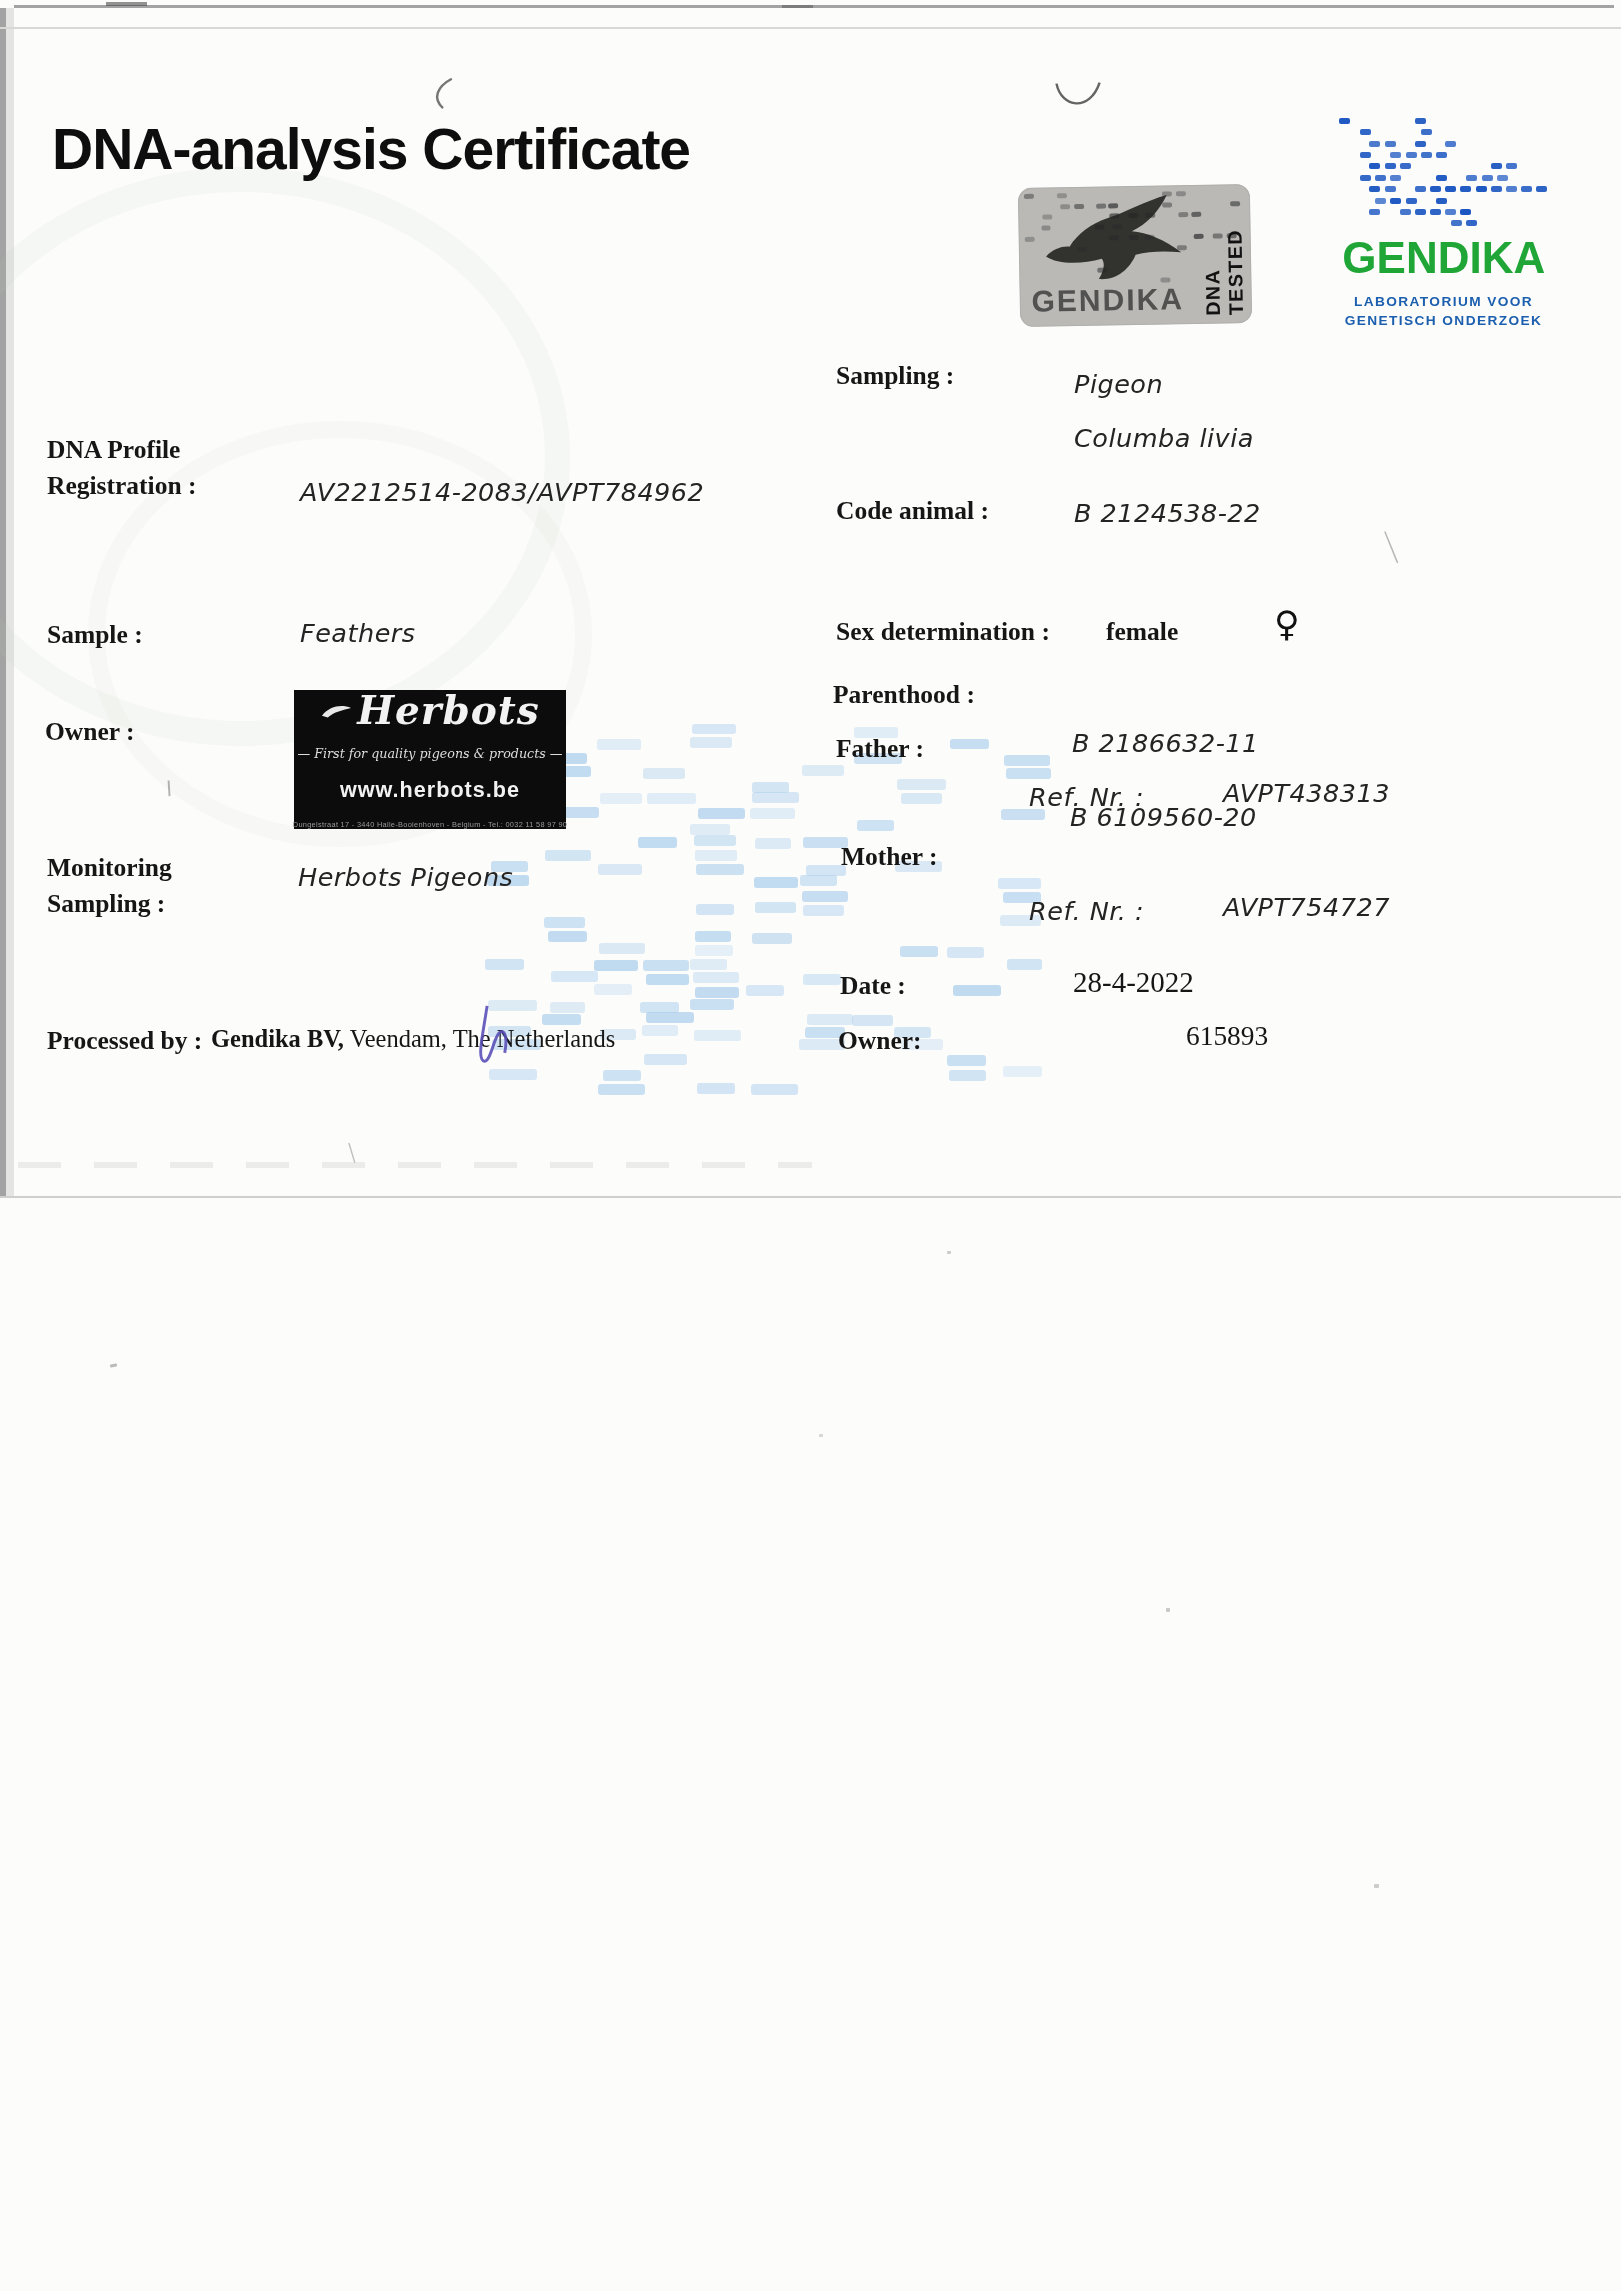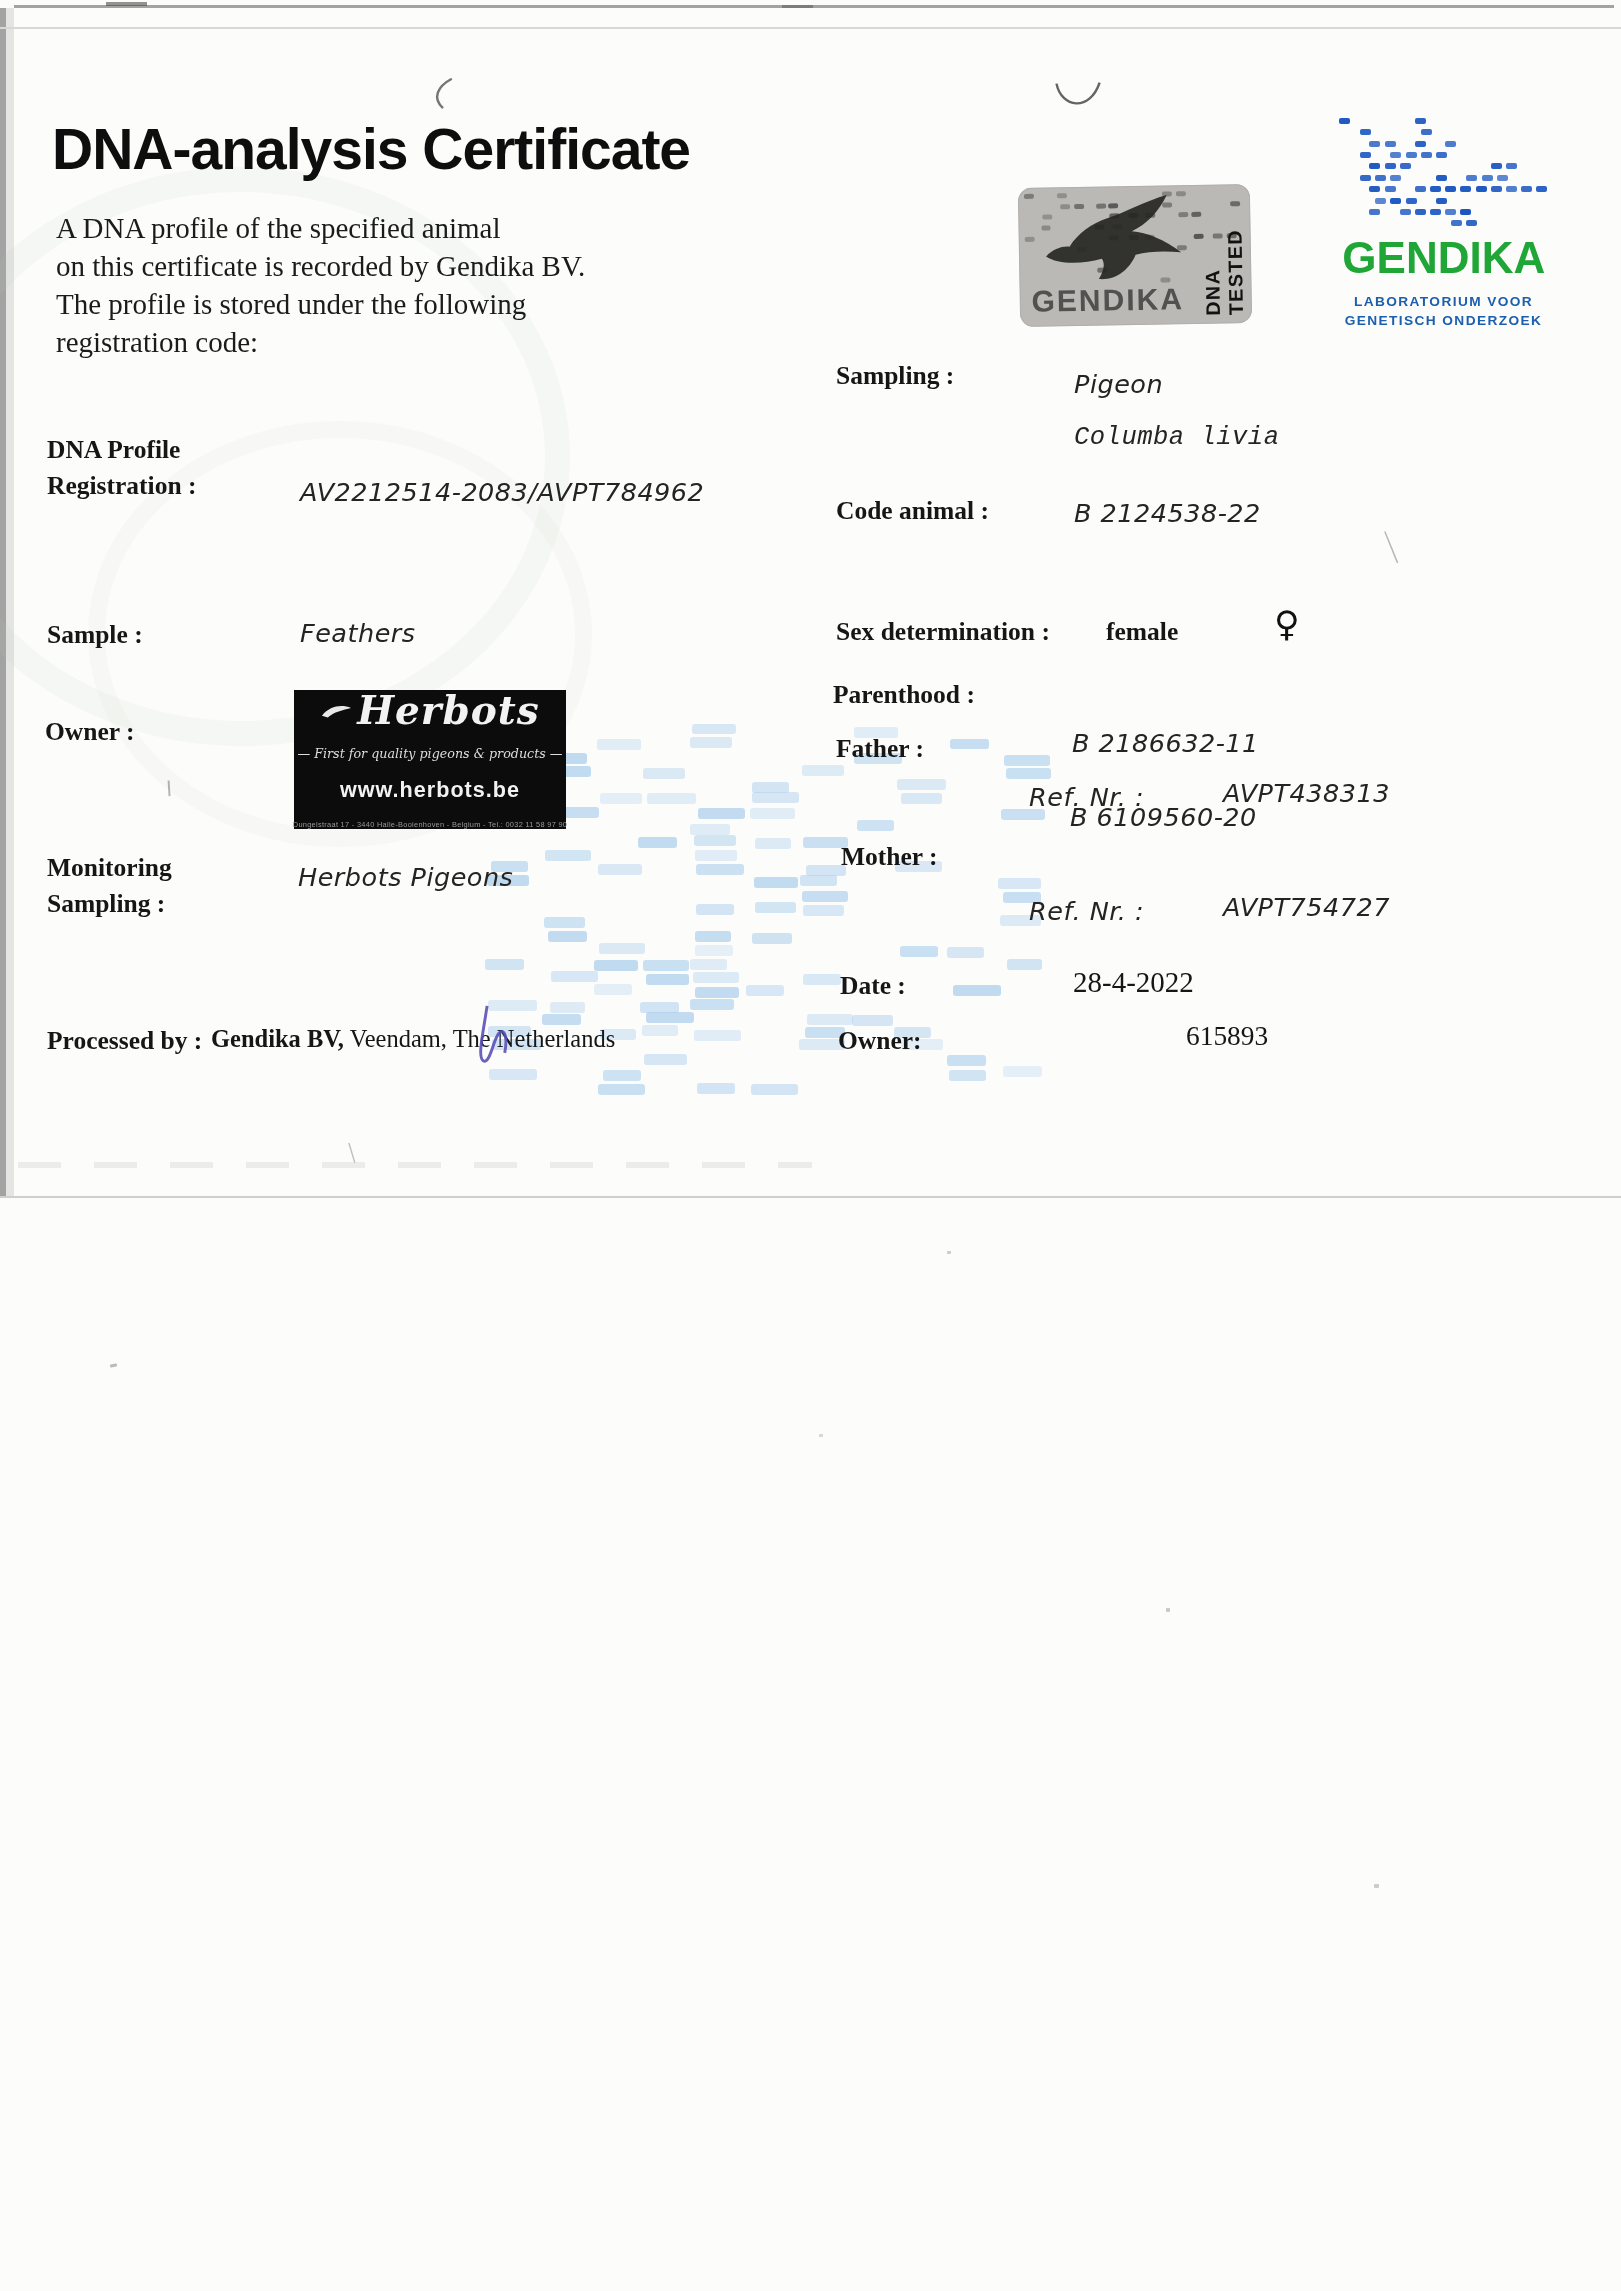--- a/index.html
+++ b/index.html
@@ -7,21 +7,21 @@
         font-family:"Liberation Serif",serif;}
   .abs{position:absolute;}
   .lbl{position:absolute;font-family:"Liberation Serif",serif;font-weight:bold;
        font-size:25.5px;color:#161616;white-space:pre-line;line-height:36px;}
   .para{position:absolute;font-family:"Liberation Serif",serif;font-size:29px;color:#1b1b1b;
         white-space:pre-line;line-height:38px;}
   .title{position:absolute;font-family:"Liberation Sans",sans-serif;font-weight:700;
          font-size:57px;letter-spacing:-1px;color:#0e0e0e;}
   .hand{position:absolute;font-family:"DejaVu Sans",sans-serif;font-size:25.5px;color:#242424;
         letter-spacing:0.5px;font-style:italic;}
-  .hand.it{font-style:italic;font-family:Liberation Mono, monospace;}
+  .hand.it{font-style:italic;}
   .sval{position:absolute;font-family:"Liberation Serif",serif;font-size:25.5px;color:#161616;}
   .sym{position:absolute;font-family:"DejaVu Sans",sans-serif;font-size:35px;color:#111;}
 
   
   .gel{position:absolute;left:488px;top:723px;width:551px;height:380px;pointer-events:none;}
   .band{position:absolute;height:10.8px;border-radius:2.9px;background:#a9cdec;}
 
   
   .glogo{position:absolute;left:1325px;top:110px;width:237px;height:225px;}
   .gdash-field{position:absolute;left:11.8px;top:5.9px;width:206px;height:116px;}
@@ -82,24 +82,20 @@
   <div class="edge-top1"></div>
   <div class="edge-top2"></div>
   <div class="seg1"></div>
   <div class="seg2"></div>
   <div class="wm1"></div>
   <div class="wm2"></div>
   <div class="edge-dashes"></div>
   <div class="edge-bottom"></div>
 
   <div class="title" style="left:52px;top:116px;">DNA-analysis Certificate</div>
-  <div class="para" style="left:56px;top:209px;">A DNA profile of the specified animal
-on this certificate is recorded by Gendika BV.
-The profile is stored under the following
-registration code:</div>
 
   <div class="glogo">
     <div class="gdash-field">
         <div class="ldash" style="left: 2px; top: 2px; opacity: 0.98;"></div>
         <div class="ldash" style="left: 78px; top: 2px; opacity: 0.93;"></div>
         <div class="ldash" style="left: 23px; top: 13.3px; opacity: 0.91;"></div>
         <div class="ldash" style="left: 84px; top: 13.3px; opacity: 0.85;"></div>
         <div class="ldash" style="left: 32px; top: 25px; opacity: 0.79;"></div>
         <div class="ldash" style="left: 48px; top: 25px; opacity: 0.79;"></div>
         <div class="ldash" style="left: 78px; top: 25px; opacity: 0.92;"></div>

